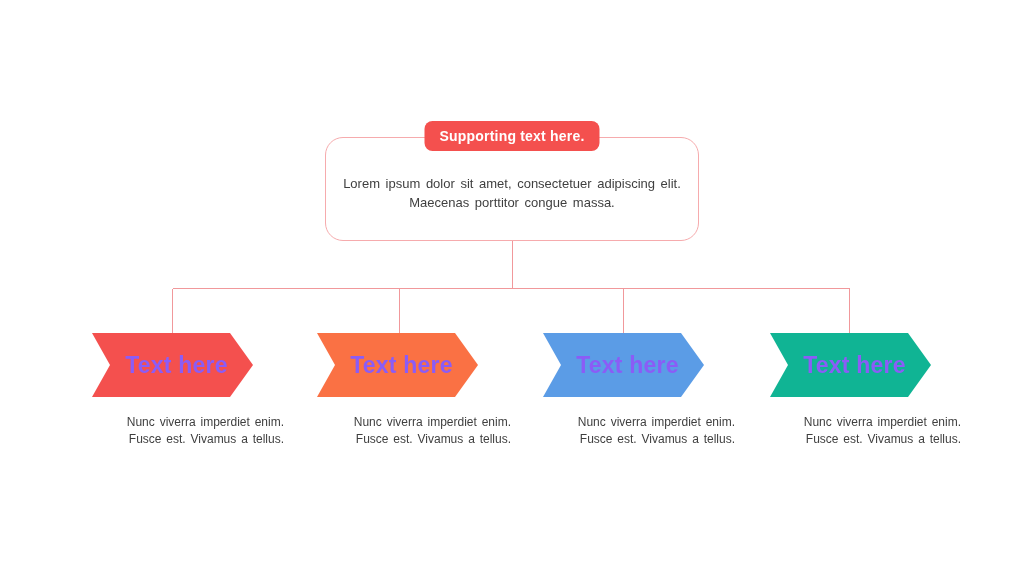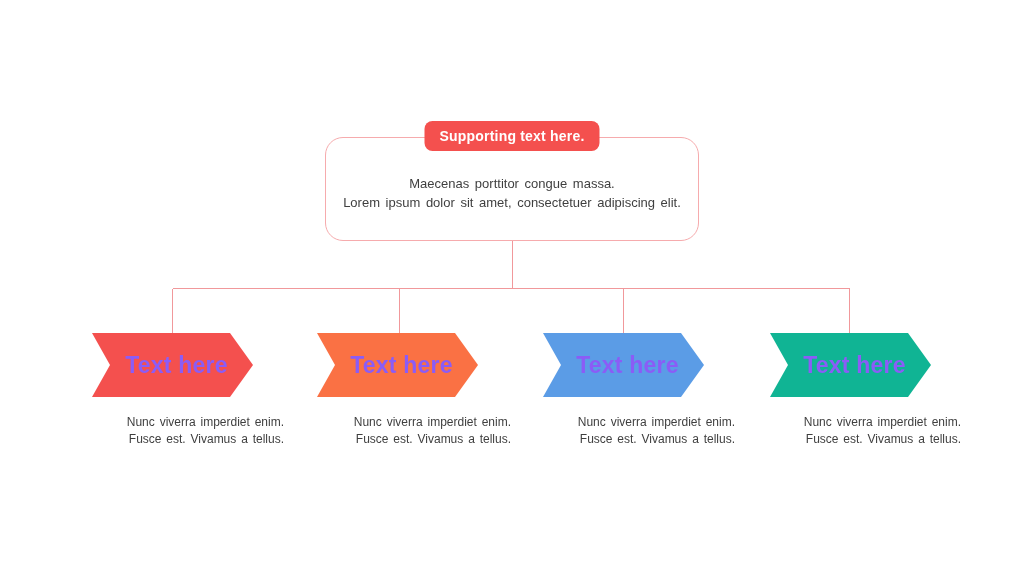--- a/index.html
+++ b/index.html
@@ -82,22 +82,22 @@
 
   <svg class="connectors" viewBox="0 0 1024 576">
     <g fill="none" stroke-width="1" shape-rendering="crispEdges" style="stroke: rgb(241, 152, 155);">
       <path d="M512.5 241 L512.5 288.5 M172.5 288.5 L849.5 288.5 M172.5 288.5 L172.5 334 M399.5 288.5 L399.5 334 M623.5 288.5 L623.5 334 M849.5 288.5 L849.5 334"></path>
     </g>
   </svg>
 
   <div class="root-box" style="border-color: rgb(246, 171, 173);">
     <div class="root-badge" style="background-color: rgb(244, 80, 78);">Supporting text here.</div>
     <div class="root-body">
+      <div>Lorem ipsum dolor sit amet, consectetuer adipiscing elit.</div>
       <div>Maecenas porttitor congue massa.</div>
-      <div>Lorem ipsum dolor sit amet, consectetuer adipiscing elit.</div>
     </div>
   </div>
 
   <div class="branch-arrow" style="left:92px;">
     <svg width="161" height="64" viewBox="0 0 161 64">
       <polygon points="0,0 138,0 161,32 138,64 0,64 18,32" style="fill: rgb(244, 80, 78);"></polygon>
     </svg>
     <span class="arrow-label">Text here</span>
   </div>
   <div class="branch-caption" style="left:60px;">

